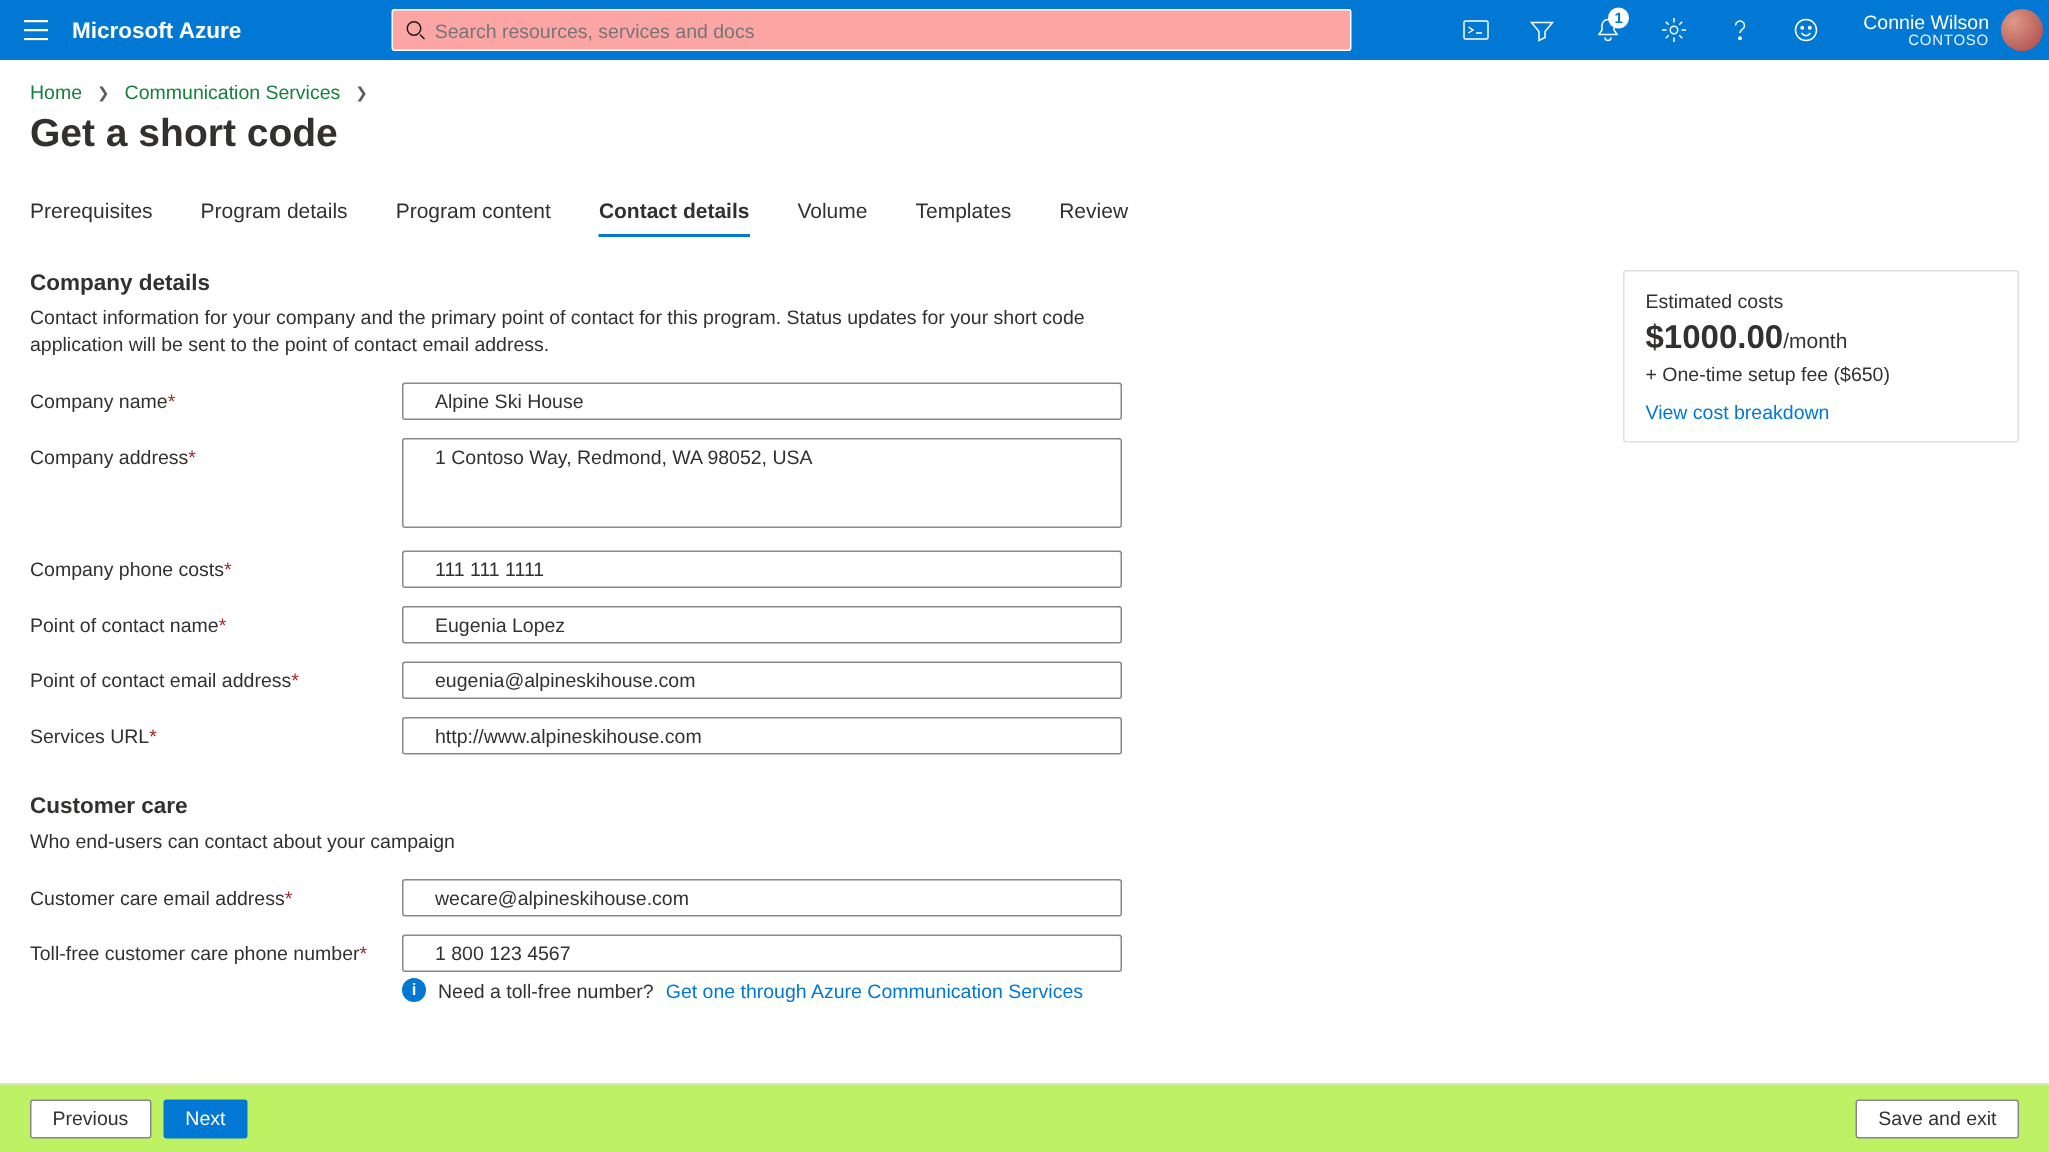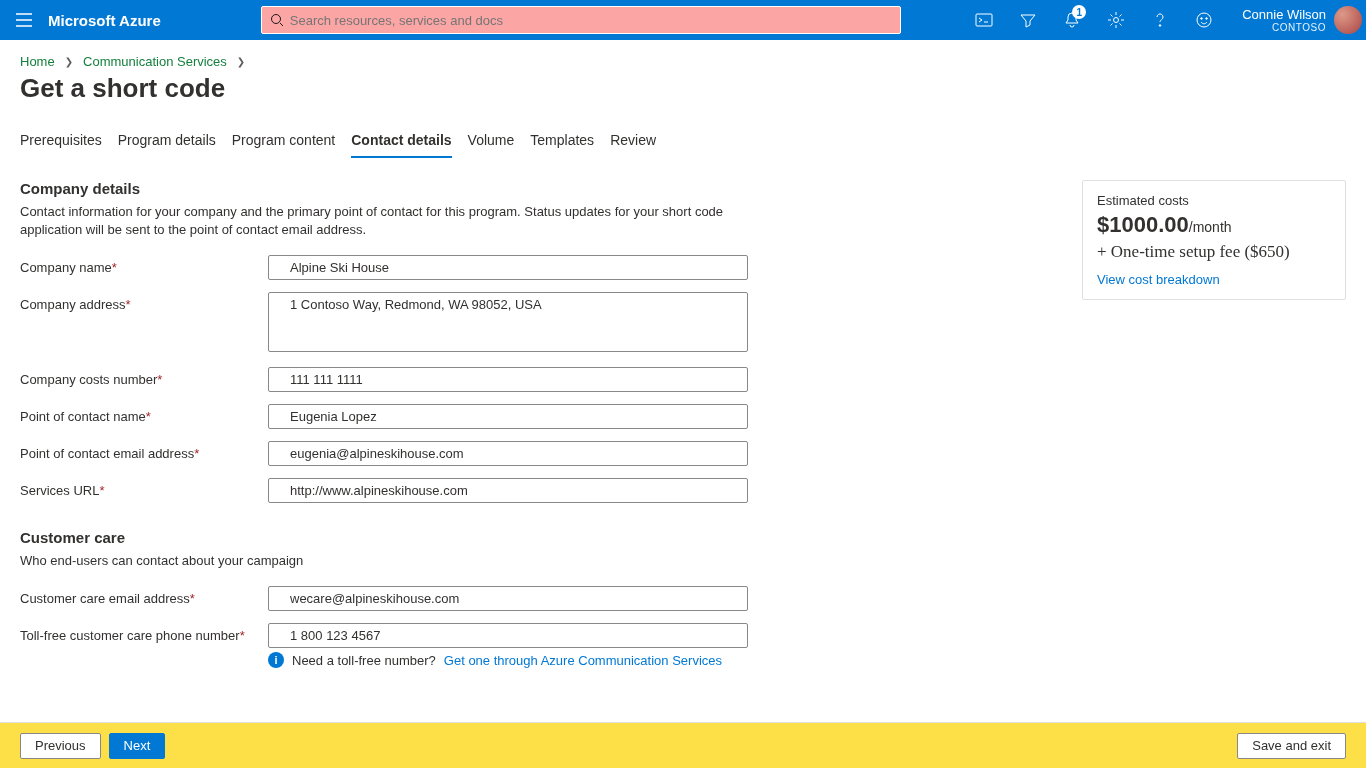--- a/index.html
+++ b/index.html
@@ -60,39 +60,39 @@
   .avatar { width:28px; height:28px; border-radius:50%; background:radial-gradient(circle at 30% 30%, #d98, #a44); }
 
   
   .crumbs { padding: 14px 20px 0 20px; font-size:13px; display:flex; align-items:center; gap:10px; }
   .crumbs a { color:#15803d; text-decoration:none; cursor:pointer; }
   .crumbs .chev { color:#605e5c; font-size:10px; }
 
   .page-title { font-size:26px; font-weight:600; padding: 4px 20px 18px 20px; }
 
   
-  .tabs { display:flex; gap:0; padding: 0 20px; border-bottom:none; }
+  .tabs { display:flex; gap:16px; padding: 0 20px; border-bottom:none; }
   .tab { padding: 10px 0 10px 0; margin-right:16px; font-size:14px; color:#323130; cursor:pointer; position:relative; }
   .tab.active { font-weight:600; }
   .tab.active::after { content:""; position:absolute; left:0; right:0; bottom:0; height:2px; background:#0078d4; }
 
   
   .content { padding: 22px 20px 0 20px; display:flex; align-items:flex-start; }
   .form-col { flex:0 0 760px; }
   .cost-box {
     margin-left:auto;
     width:264px;
     border:1px solid #e1dfdd;
     border-radius:2px;
     padding:12px 14px;
   }
   .cost-title { font-size:13px; color:#323130; margin-bottom:4px; }
   .cost-price { font-size:22px; font-weight:600; }
   .cost-price .per { font-size:14px; font-weight:400; }
-  .cost-line { font-size:17px; margin-top:4px;font-family:Liberation Serif, serif; }
+  .cost-line { font-size:13px; margin-top:4px; }
   .cost-link { color:#0078d4; font-size:13px; margin-top:10px; display:inline-block; cursor:pointer; }
 
   .section-h { font-size:15px; font-weight:600; margin-bottom:6px; }
   .section-sub { font-size:13px; color:#323130; margin-bottom:16px; max-width:720px; line-height:18px;}
 
   .field-row { display:flex; align-items:flex-start; margin-bottom:12px; }
   .field-label { width:248px; font-size:13px; color:#323130; padding-top:5px; }
   .req { color:#a4262c; }
   .field-input input, .field-input textarea {
     width:480px; padding:4px 21px; font-size:13px; font-family:inherit;
@@ -104,21 +104,21 @@
 
   .info-row { display:flex; align-items:center; gap:8px; margin-top:4px; margin-left:248px; font-size:13px;}
   .info-circle { width:16px; height:16px; border-radius:50%; background:#0078d4; color:#fff; font-size:11px; font-weight:700; display:flex; align-items:center; justify-content:center;}
   .info-link { color:#0078d4; cursor:pointer; }
 
   
   .footer {
     position:absolute; bottom:0; left:0; right:0; height:46px;
     border-top:1px solid #e1dfdd;
     display:flex; align-items:center; padding:0 20px;
-    background:#fde047;
+    background:#bef264;
   }
   .btn { height:26px; padding:0 14px; font-size:13px; border-radius:2px; cursor:pointer; display:inline-flex; align-items:center; }
   .btn-default { border:1px solid #8a8886; background:#fff; color:#323130; }
   .btn-primary { border:1px solid #0078d4; background:#0078d4; color:#fff; margin-left:8px; }
   .btn-right { margin-left:auto; }
 </style>
 </head>
 <body>
 
 <div class="topbar">
@@ -214,21 +214,21 @@
       <div class="field-label"><span>Company name</span><span class="req">*</span></div>
       <div class="field-input"><input value="Alpine Ski House" style=""></div>
     </div>
 
     <div class="field-row">
       <div class="field-label"><span>Company address</span><span class="req">*</span></div>
       <div class="field-input"><textarea style="">1 Contoso Way, Redmond, WA 98052, USA</textarea></div>
     </div>
 
     <div class="field-row">
-      <div class="field-label"><span>Company costs number</span><span class="req">*</span></div>
+      <div class="field-label"><span>Company phone costs</span><span class="req">*</span></div>
       <div class="field-input"><input value="111 111 1111" style=""></div>
     </div>
 
     <div class="field-row">
       <div class="field-label"><span>Point of contact name</span><span class="req">*</span></div>
       <div class="field-input"><input value="Eugenia Lopez" style=""></div>
     </div>
 
     <div class="field-row">
       <div class="field-label"><span>Point of contact email address</span><span class="req">*</span></div>

